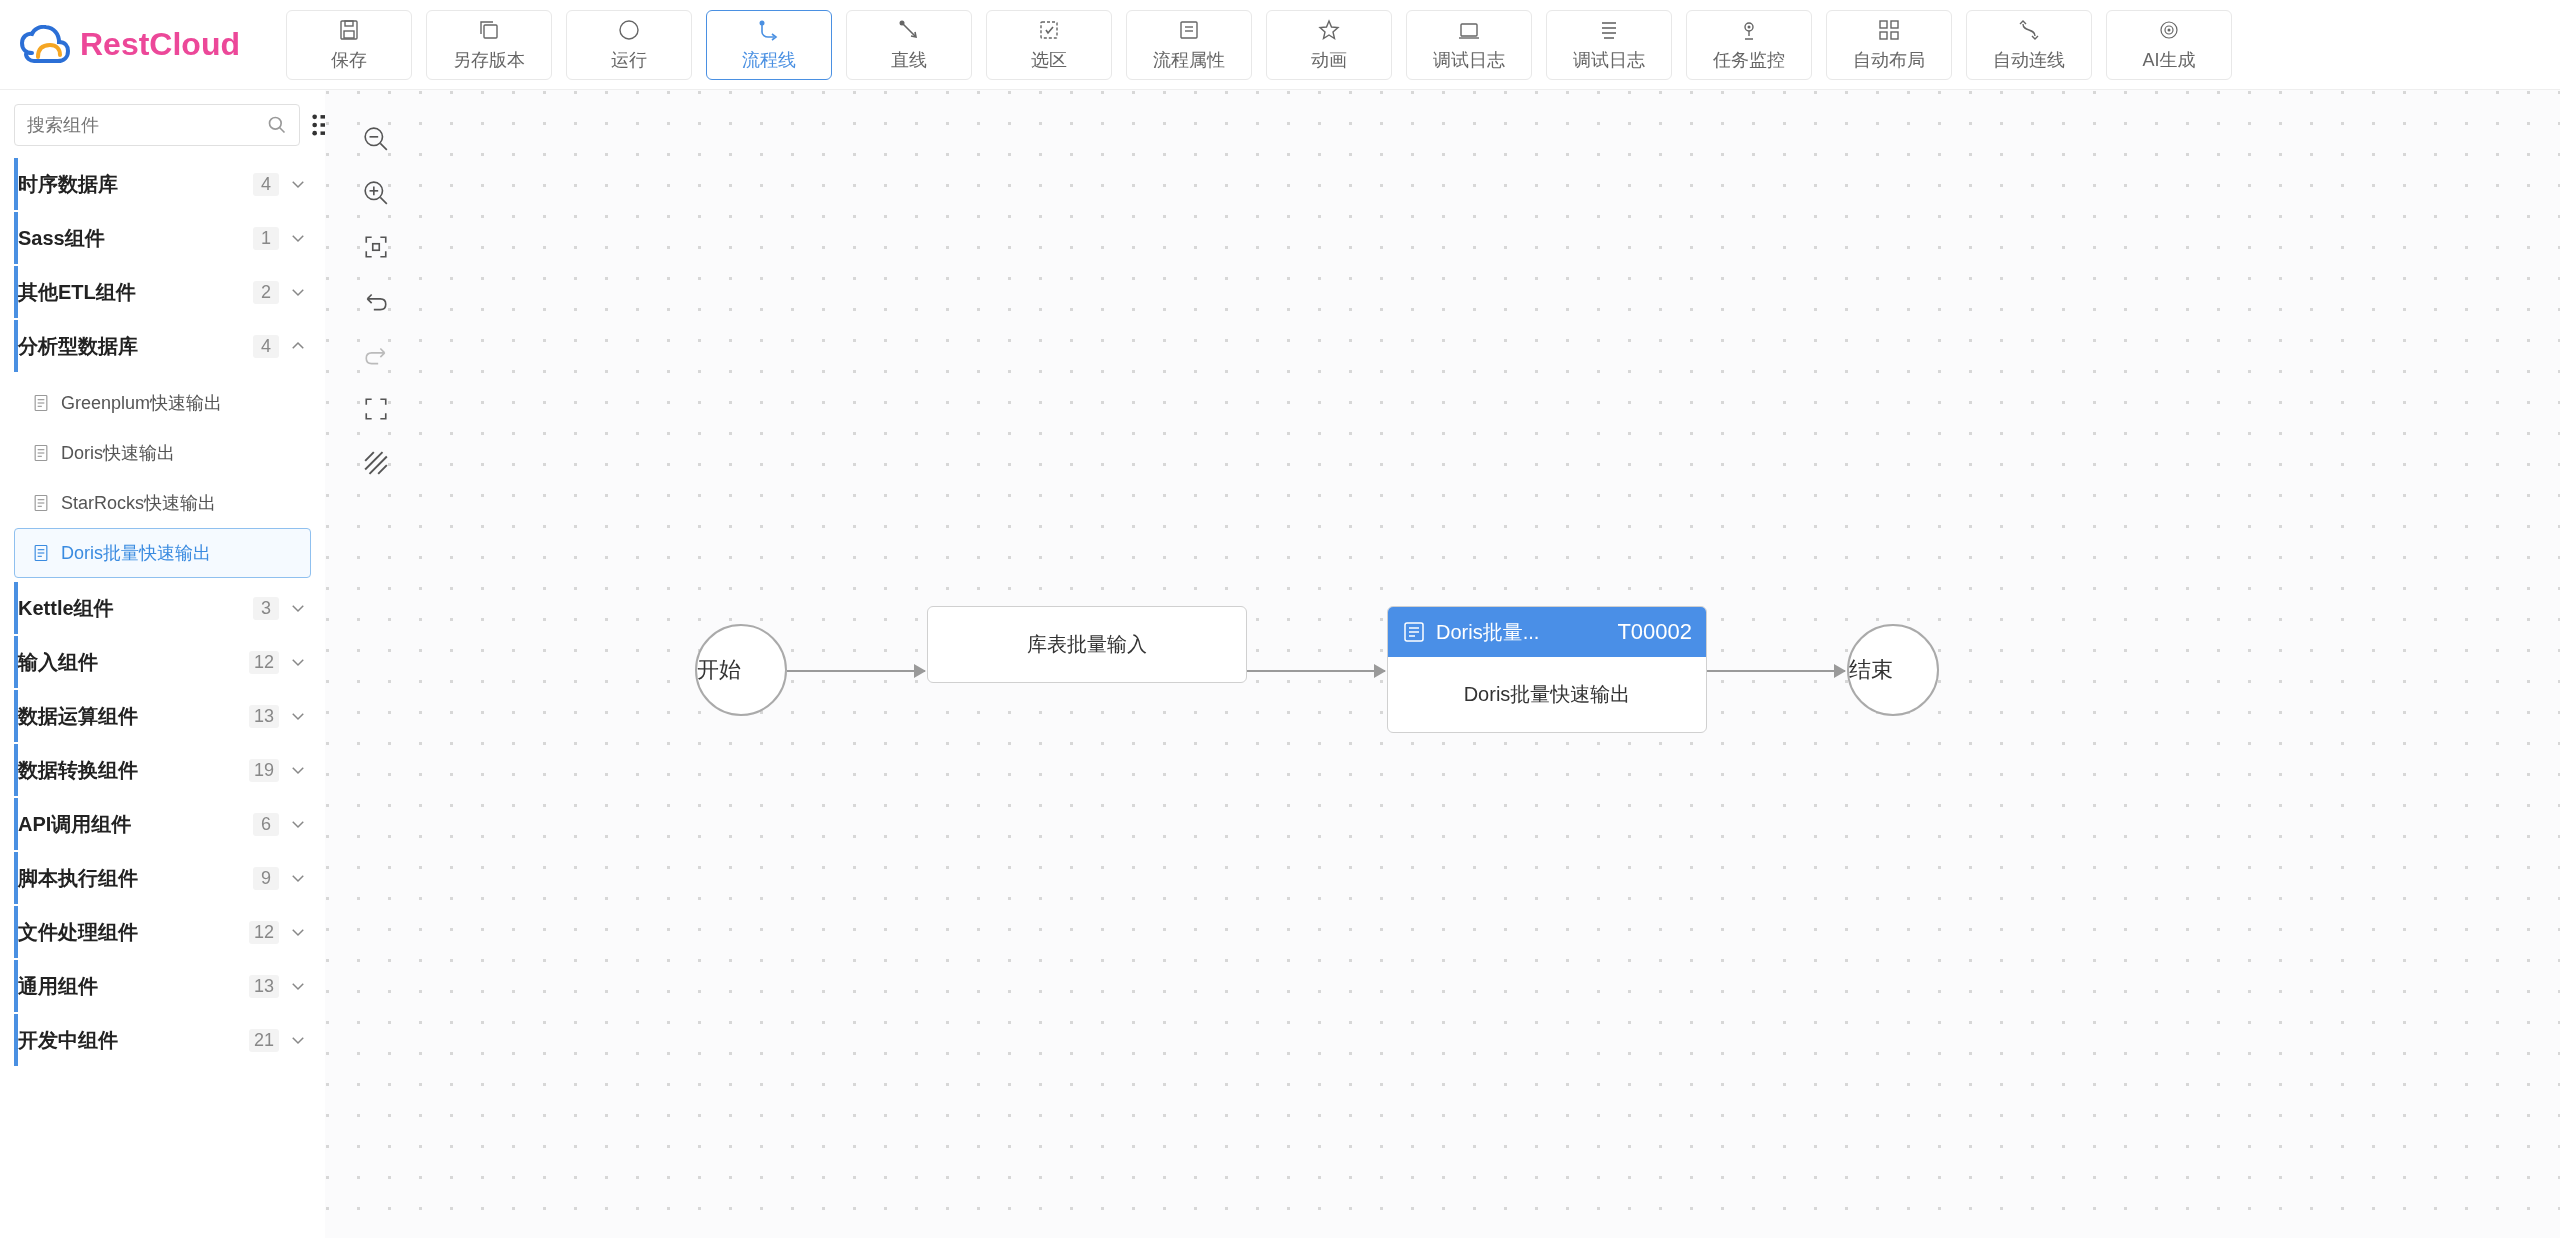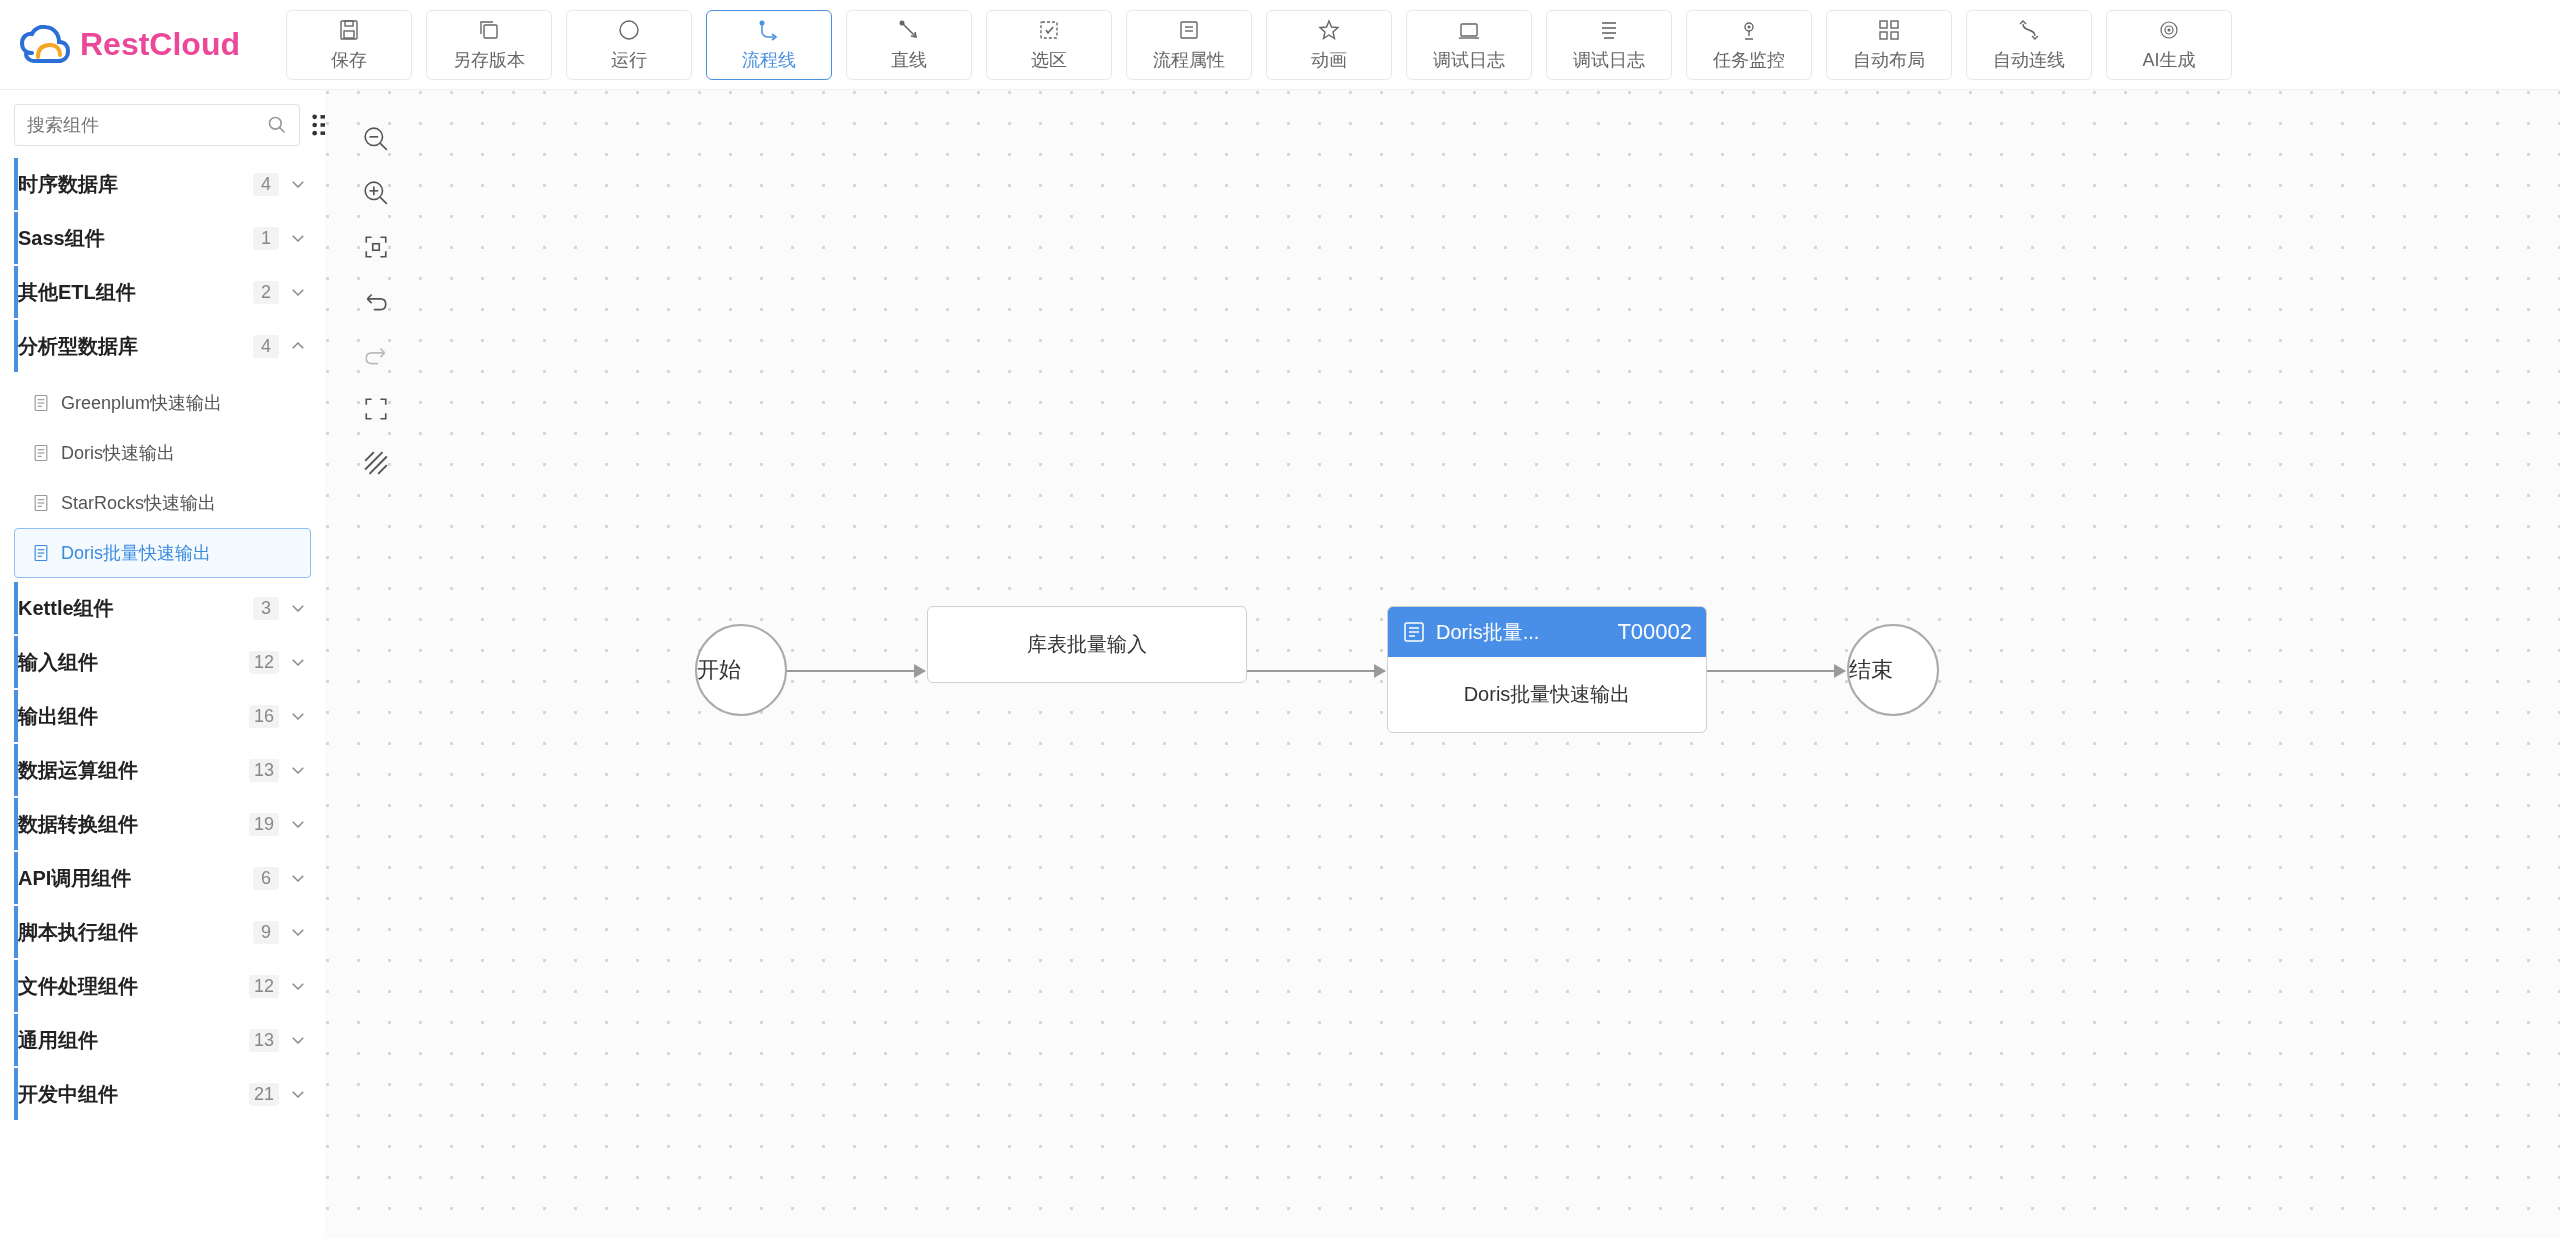--- a/index.html
+++ b/index.html
@@ -513,27 +513,20 @@
           </svg>
         </div>
         <div class="cat">
           <span class="cat-label">输入组件</span>
           <span class="cat-count">12</span>
           <svg class="cat-chevron" viewBox="0 0 24 24">
             <path d="M5 9 L12 16 L19 9" fill="none" stroke="currentColor" stroke-width="2"></path>
           </svg>
         </div>
         <div class="cat">
-          <span class="cat-label">输出组件</span>
-          <span class="cat-count">16</span>
-          <svg class="cat-chevron" viewBox="0 0 24 24">
-            <path d="M5 9 L12 16 L19 9" fill="none" stroke="currentColor" stroke-width="2"></path>
-          </svg>
-        </div>
-        <div class="cat">
           <span class="cat-label">数据运算组件</span>
           <span class="cat-count">13</span>
           <svg class="cat-chevron" viewBox="0 0 24 24">
             <path d="M5 9 L12 16 L19 9" fill="none" stroke="currentColor" stroke-width="2"></path>
           </svg>
         </div>
         <div class="cat">
           <span class="cat-label">数据转换组件</span>
           <span class="cat-count">19</span>
           <svg class="cat-chevron" viewBox="0 0 24 24">

